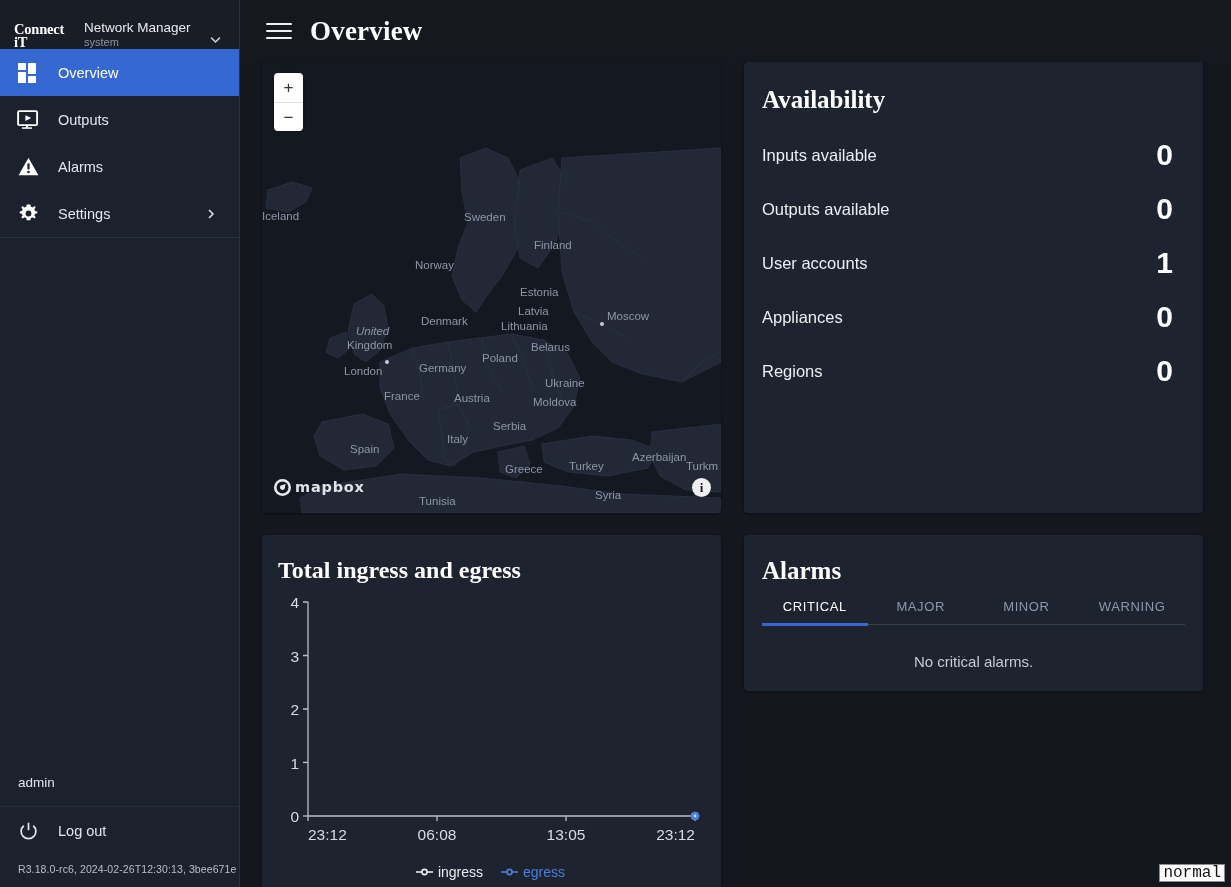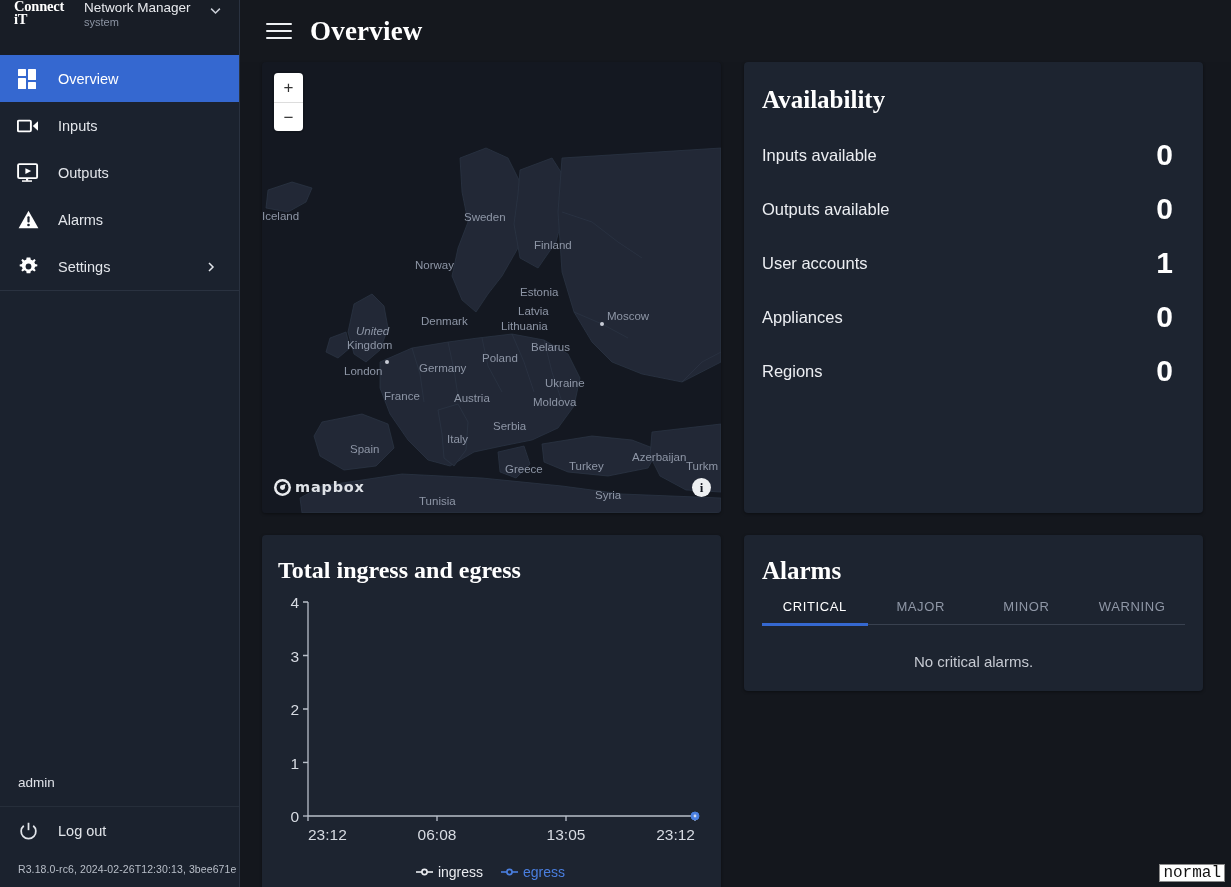--- a/index.html
+++ b/index.html
@@ -14,21 +14,21 @@
   
   .sidebar {
     width: 240px; height: 887px;
     background: #1b222e;
     border-right: 1px solid #2a3240;
     display: flex; flex-direction: column;
     position: relative;
     flex: 0 0 240px;
   }
   .brand {
-    height: 55px; display: flex; align-items: flex-start;
+    height: 49px; display: flex; align-items: flex-end;
     padding: 0 14px; background: #181d26;
   }
   .brand-logo {
     font-family: "Liberation Serif", serif;
     font-weight: bold; font-size: 14.5px; line-height: 13px;
     color: #ffffff; letter-spacing: -0.2px;
     width: 66px;
   }
   .brand-text { margin-left: 4px; flex: 1; }
   .brand-title { font-size: 13.5px; color: #e8eaee; line-height: 15px; }
@@ -238,29 +238,20 @@
           <svg width="20" height="20" viewBox="0 0 20 20" fill="#ffffff">
             <rect x="0" y="0" width="8" height="7" rx="0.6"></rect>
             <rect x="10" y="0" width="8" height="11" rx="0.6"></rect>
             <rect x="0" y="9" width="8" height="11" rx="0.6"></rect>
             <rect x="10" y="13" width="8" height="7" rx="0.6"></rect>
           </svg>
         </span>
         <span class="nav-label">Overview</span>
       </div>
 
-      <div class="nav-item">
-        <span class="nav-ico">
-          <svg width="22" height="16" viewBox="0 0 22 16" fill="none">
-            <rect x="0.9" y="2.6" width="13" height="10.8" rx="1.1" stroke="#ffffff" stroke-width="1.9"></rect>
-            <path d="M15.8 8 L21 3.2 L21 12.8 Z" fill="#ffffff"></path>
-          </svg>
-        </span>
-        <span class="nav-label">Inputs</span>
-      </div>
 
       <div class="nav-item">
         <span class="nav-ico">
           <svg width="22" height="19" viewBox="0 0 22 19" fill="none">
             <rect x="1.1" y="1.1" width="19" height="14" rx="1.2" stroke="#ffffff" stroke-width="1.9"></rect>
             <path d="M8.4 5.3 L14.2 8.1 L8.4 10.9 Z" fill="#ffffff"></path>
             <rect x="9" y="15.2" width="2.2" height="2.6" fill="#ffffff"></rect>
             <rect x="5" y="17.3" width="10" height="1.5" fill="#ffffff"></rect>
           </svg>
         </span>

